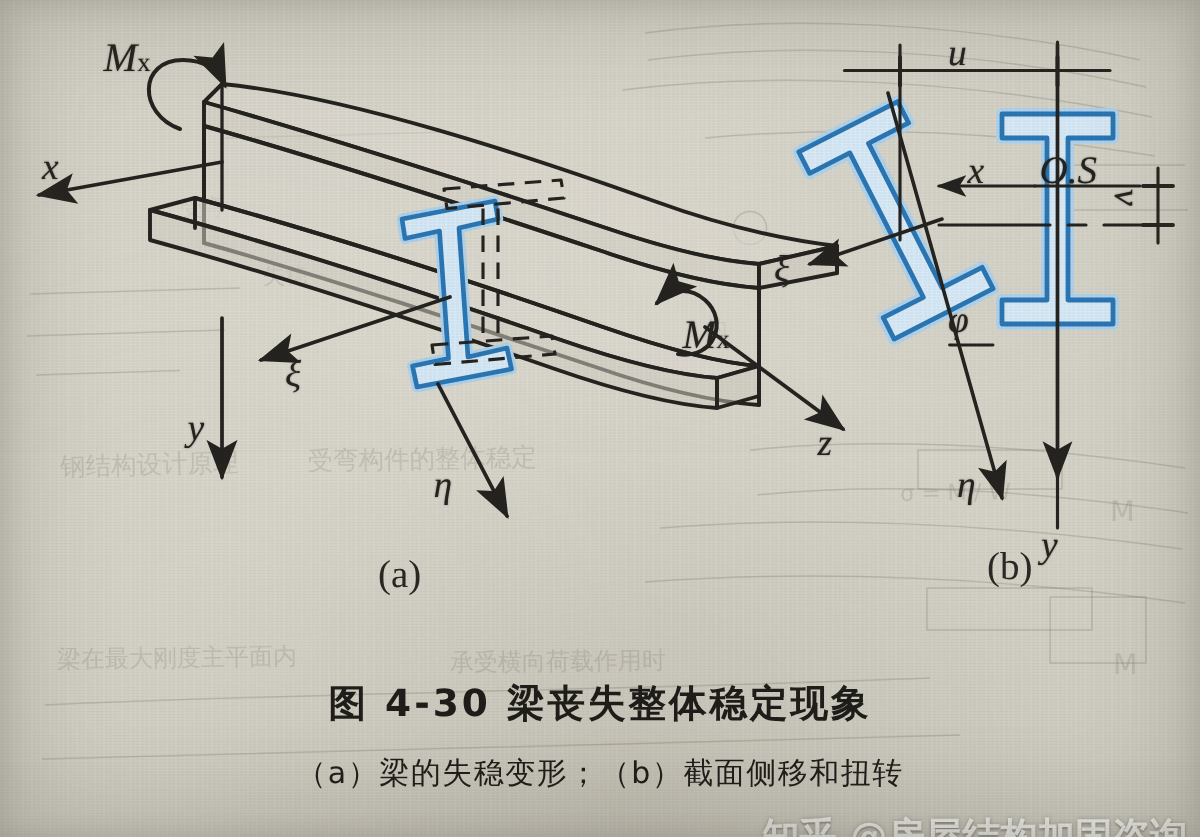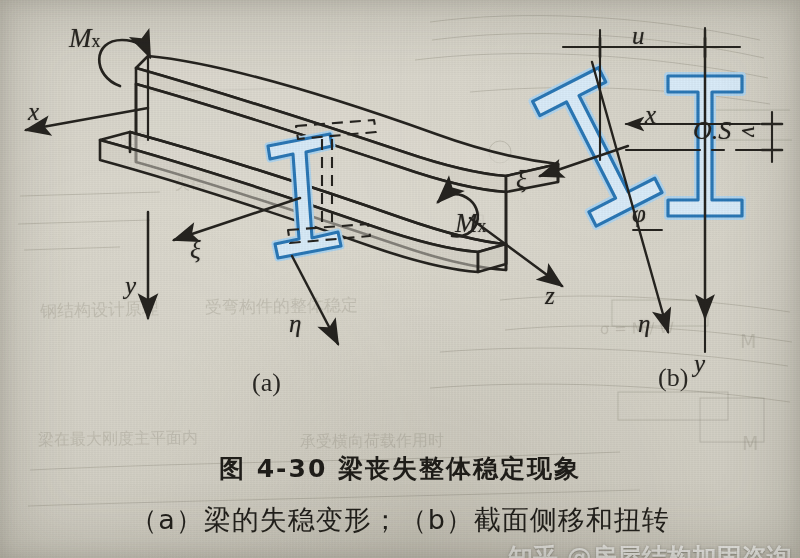--- a/index.html
+++ b/index.html
@@ -49,21 +49,21 @@
     font-family:"Liberation Serif", serif;
     color:#2a2824;white-space:nowrap;
   }
   #caption1{
     left:0;right:0;top:452px;text-align:center;
     font-size:25px;letter-spacing:2px;font-weight:600;
     color:#201e1a;
   }
   #caption2{
     left:0;right:0;top:502px;text-align:center;
-    font-size:27px;letter-spacing:1px;
+    font-size:20px;letter-spacing:1px;
     color:#201e1a;
   }
   #watermark{
     position:absolute;left:508px;top:505px;
     font-family:"DejaVu Sans", sans-serif;
     font-size:25px;font-weight:700;
     color:rgba(245,245,242,.93);
     text-shadow:0 0 3px rgba(120,118,110,.55), 0 1px 1px rgba(80,78,70,.35);
     letter-spacing:0px;white-space:nowrap;margin-top:36px;
   }
@@ -275,21 +275,21 @@
   <div class="mathlbl" style="left:289px;top:310px;font-size:25px;">η</div>
   <div class="mathlbl" style="left:545px;top:282px;font-size:25px;">z</div>
 
   <div class="mathlbl" style="left:632px;top:22px;font-size:25px;">u</div>
   <div class="mathlbl" style="left:764px;top:126px;font-size:25px;transform:rotate(90deg);transform-origin:left top;">v</div>
   <div class="mathlbl" style="left:645px;top:101px;font-size:25px;">x</div>
   <div class="mathlbl" style="left:694px;top:350px;font-size:25px;">y</div>
   <div class="mathlbl" style="left:516px;top:166px;font-size:25px;">ξ</div>
   <div class="mathlbl" style="left:638px;top:310px;font-size:25px;">η</div>
   <div class="mathlbl" style="left:632px;top:200px;font-size:25px;">φ</div>
-  <div class="mathlbl" style="left:693px;top:116px;font-size:26px;">O.S</div>
+  <div class="mathlbl" style="left:693px;top:99px;font-size:26px;">O.S</div>
 
   <div class="partlbl" style="left:252px;top:368px;font-size:26px;">(a)</div>
   <div class="partlbl" style="left:658px;top:363px;font-size:26px;">(b)</div>
 
   <div class="cjk" id="caption1">图 4-30    梁丧失整体稳定现象</div>
   <div class="cjk" id="caption2">（a）梁的失稳变形；（b）截面侧移和扭转</div>
 
   <div id="watermark">知乎 @房屋结构加固咨询</div>
 
   <div id="grain"></div>

